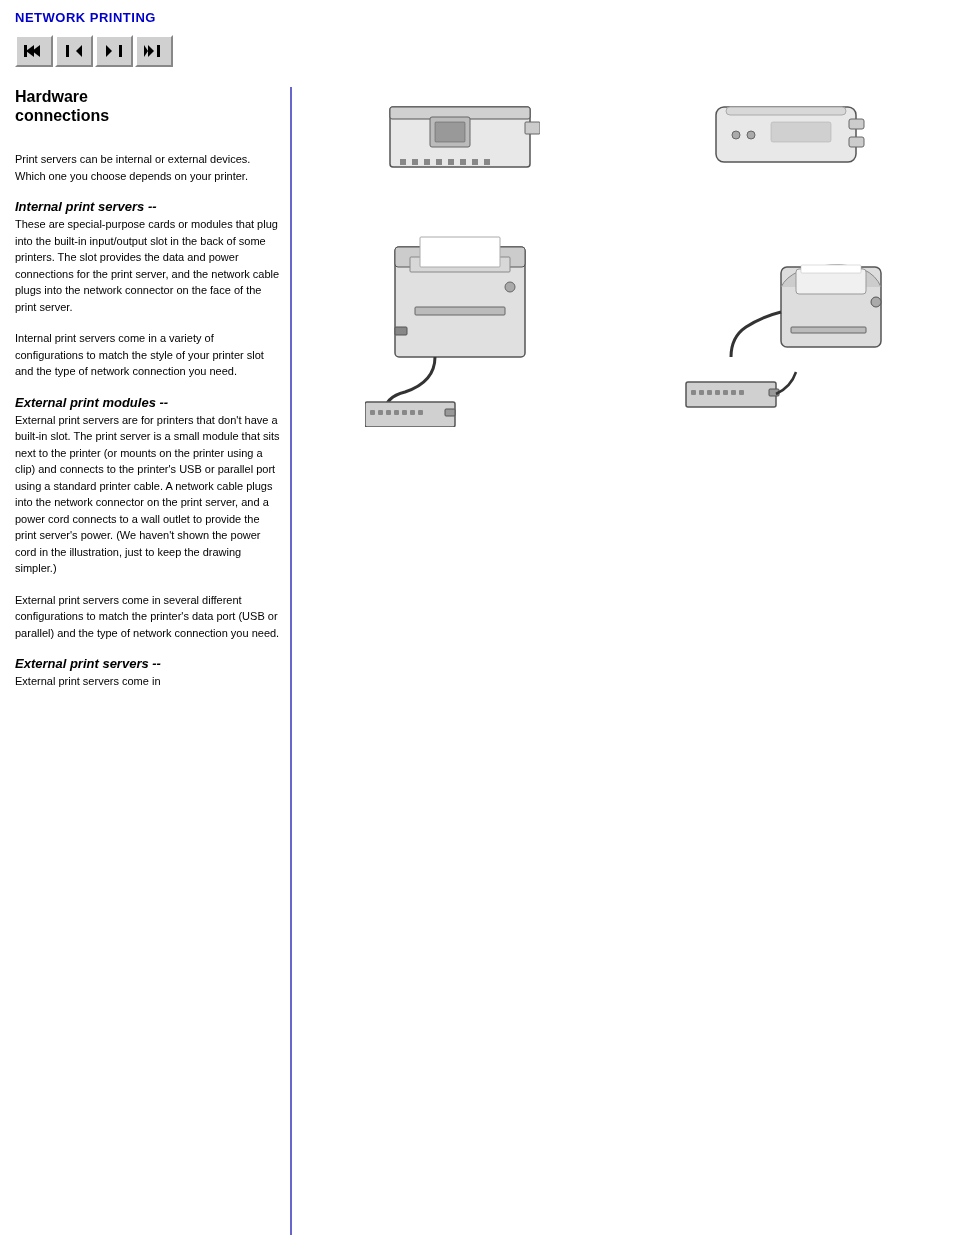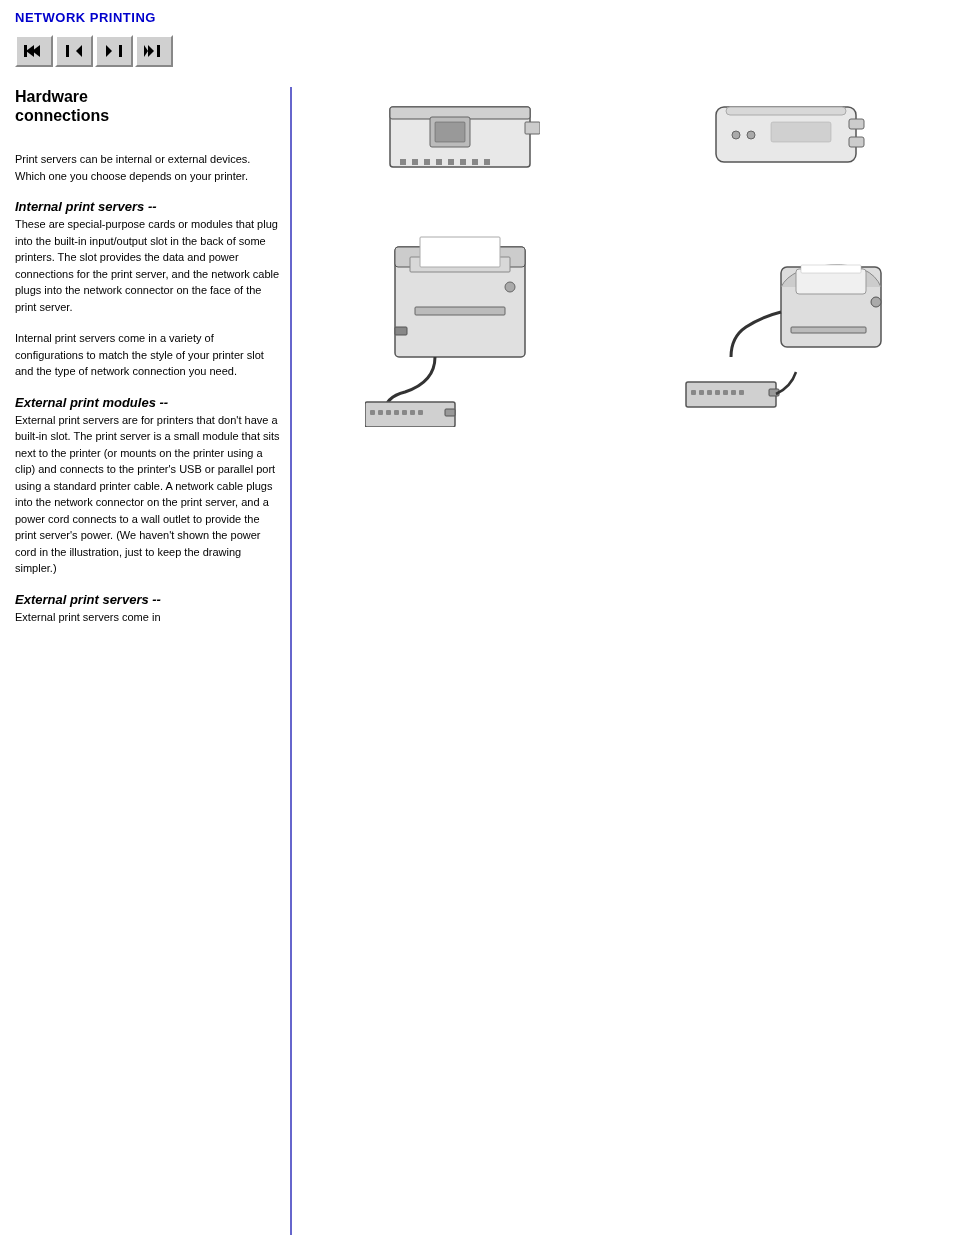--- a/index.html
+++ b/index.html
@@ -151,20 +151,21 @@
       <p class="body-text">Print servers can be internal or external devices. Which one you choose depends on your printer.</p>
 
       <p class="section-title"><em><strong>Internal print servers --</strong></em></p>
       <p class="body-text">These are special-purpose cards or modules that plug into the built-in input/output slot in the back of some printers. The slot provides the data and power connections for the print server, and the network cable plugs into the network connector on the face of the print server.</p>
 
       <p class="body-text">Internal print servers come in a variety of configurations to match the style of your printer slot and the type of network connection you need.</p>
 
       <p class="section-title"><em><strong>External print modules --</strong></em></p>
       <p class="body-text">External print servers are for printers that don't have a built-in slot. The print server is a small module that sits next to the printer (or mounts on the printer using a clip) and connects to the printer's USB or parallel port using a standard printer cable. A network cable plugs into the network connector on the print server, and a power cord connects to a wall outlet to provide the print server's power. (We haven't shown the power cord in the illustration, just to keep the drawing simpler.)</p>
 
+      <p class="body-text">External print servers come in several different configurations to match the printer's data port (USB or parallel) and the type of network connection you need.</p>
 
       <p class="section-title"><em><strong>External print servers --</strong></em></p>
       <p class="body-text">External print servers come in</p>
 
     </div>
 
     <div class="right-panel">
 
       <div class="right-images-left">
 

